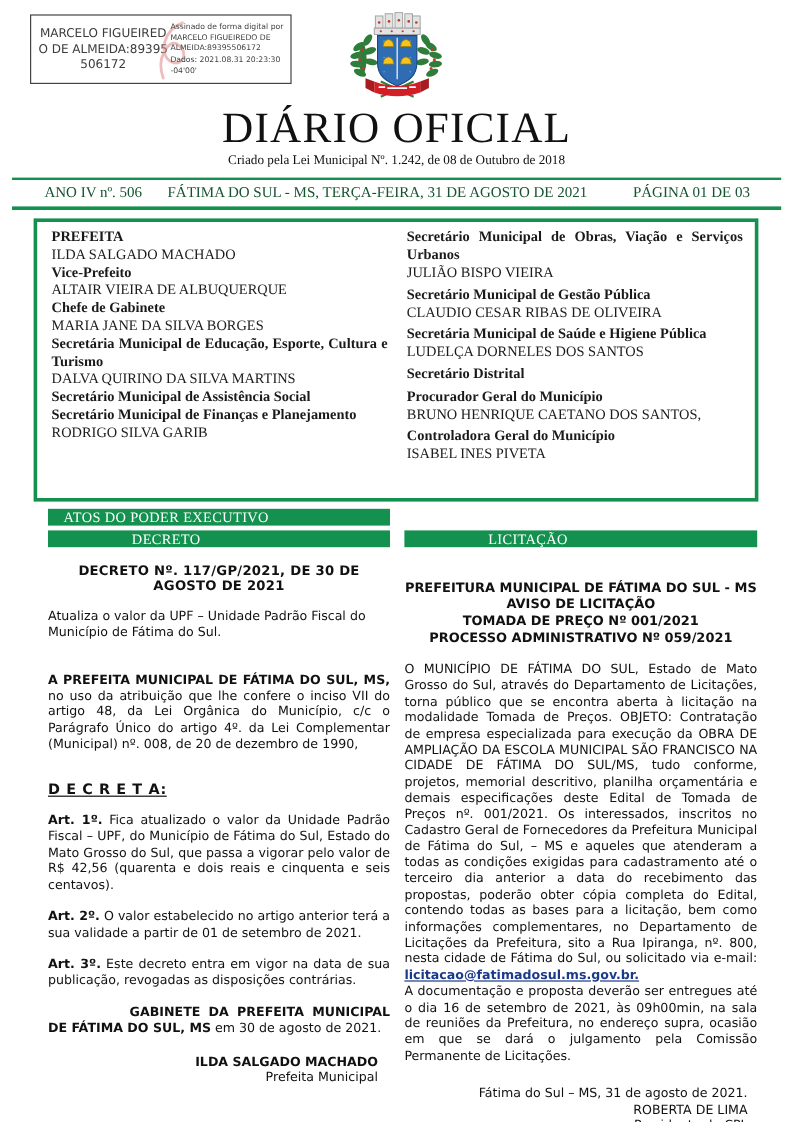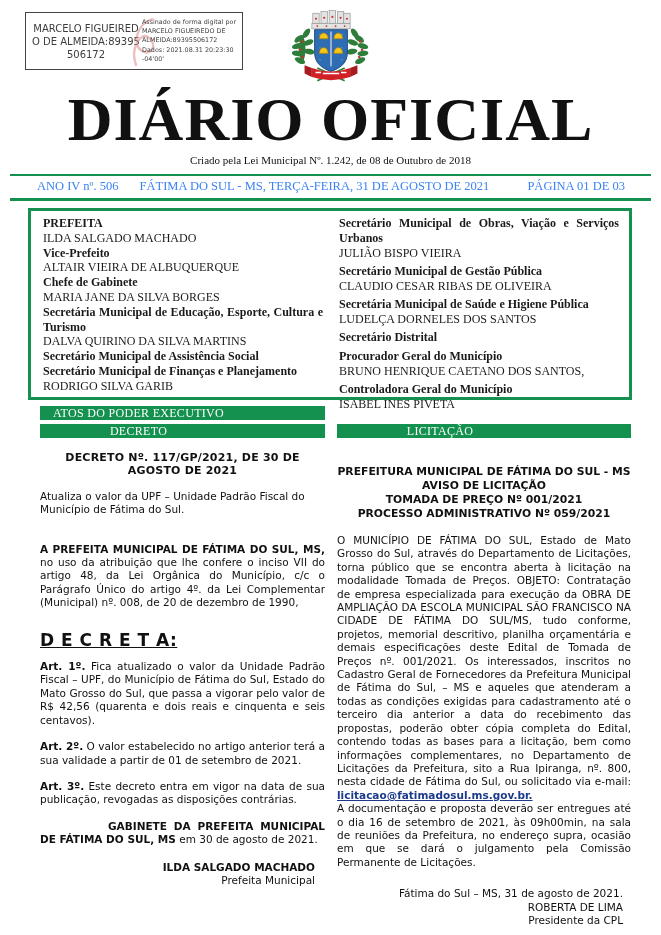--- a/index.html
+++ b/index.html
@@ -18,33 +18,33 @@
     font-family:"DejaVu Sans","Liberation Sans",sans-serif;
     background:#fff;box-sizing:border-box;padding:3px 4px;
   }
   .sig-flourish{position:absolute;left:96px;top:2px;width:46px;height:54px;opacity:.55;}
   .sig-name{width:112px;font-size:10px;line-height:1.3;color:#3c3c3c;font-weight:500;word-break:break-all;text-align:center;}
   .sig-details{flex:1;font-size:6.4px;line-height:1.45;color:#3f3f3f;white-space:pre-line;position:relative;z-index:2;}
   
   .crest{position:absolute;left:50%;top:7px;transform:translateX(-50%);width:82px;height:80px;}
   
   .masthead{padding-top:88px;text-align:center;}
-  .mast-title{font-size:62px;line-height:1.0;letter-spacing:1px;color:#111;margin:0;font-weight:700;}
+  .mast-title{font-size:36px;line-height:1.0;letter-spacing:1px;color:#111;margin:0;font-weight:400;}
   .mast-sub{font-size:20px;margin-top:2px;color:#111;}
   .mast-tag{font-size:11px;margin-top:4px;color:#111;}
   
   .rule-thin{height:2px;background:var(--green);margin:8px 10px 0 10px;}
   .rule-thick{height:3px;background:var(--green);margin:2px 10px 0 10px;}
   .edition{display:flex;justify-content:space-between;align-items:center;
-    margin:0 36px 0 37px;font-size:12.5px;padding:3px 0 2px 0;color:#3b82f6;}
+    margin:0 36px 0 37px;font-size:12.5px;padding:3px 0 2px 0;color:#14532d;}
   .edition .left span{margin-right:18px;}
   
   .officials{
     margin:7px 29px 0 28px;border:3px solid var(--green);
-    display:flex;gap:16px;padding:5px 10px 6px 12px;box-sizing:border-box;height:192px;
+    display:flex;gap:16px;padding:5px 10px 6px 12px;box-sizing:border-box;height:236px;
   }
   .off-col{width:50%;font-size:12px;line-height:14.8px;}
   .off-col .title{font-weight:bold;text-align:justify;}
   .off-col .name{font-weight:normal;}
   .off-col.right .entry{margin-bottom:3.6px;}
   
   .content{display:grid;grid-template-columns:285px 294px;column-gap:12px;margin:6px 30px 0 40px;}
   .bar{
     background:var(--green);color:#fff;height:14px;line-height:14px;
     font-size:12px;text-align:center;padding-right:88px;margin-bottom:4px;
@@ -53,21 +53,21 @@
   .bar-ghost{height:14px;margin-bottom:4px;}
   .body-col{
     font-family:"DejaVu Sans","Liberation Sans",sans-serif;
     font-size:10.5px;line-height:13.4px;color:#111;
   }
   .just{text-align:justify;margin:0;}
   .b{font-weight:bold;}
   .decree-head{font-weight:bold;text-align:center;font-size:11px;margin:13px 0 0 0;letter-spacing:.2px;}
   .ementa{margin:12px 0 0 0;}
   .p1{margin:26px 0 0 0;}
-  .decreta{font-weight:bold;text-decoration:underline;font-size:17px;margin:24px 0 0 0;letter-spacing:.5px;}
+  .decreta{font-weight:bold;text-decoration:underline;font-size:12px;margin:24px 0 0 0;letter-spacing:.5px;}
   .art{margin:13px 0 0 0;}
   .gabinete{margin:13px 0 0 0;text-indent:68px;}
   .sign-block{margin-top:14px;text-align:right;padding-right:10px;}
   .sign-name{font-weight:bold;}
   .lic-head{font-weight:bold;text-align:center;font-size:10.8px;line-height:14px;margin:27px 0 0 0;}
   .lic-body{margin:13px 0 0 0;}
   .email{color:var(--link);font-weight:bold;text-decoration:underline;cursor:pointer;word-break:break-all;}
   .lic-sign{margin-top:18px;text-align:right;padding-right:8px;line-height:13.6px;}
 </style>
 </head>

